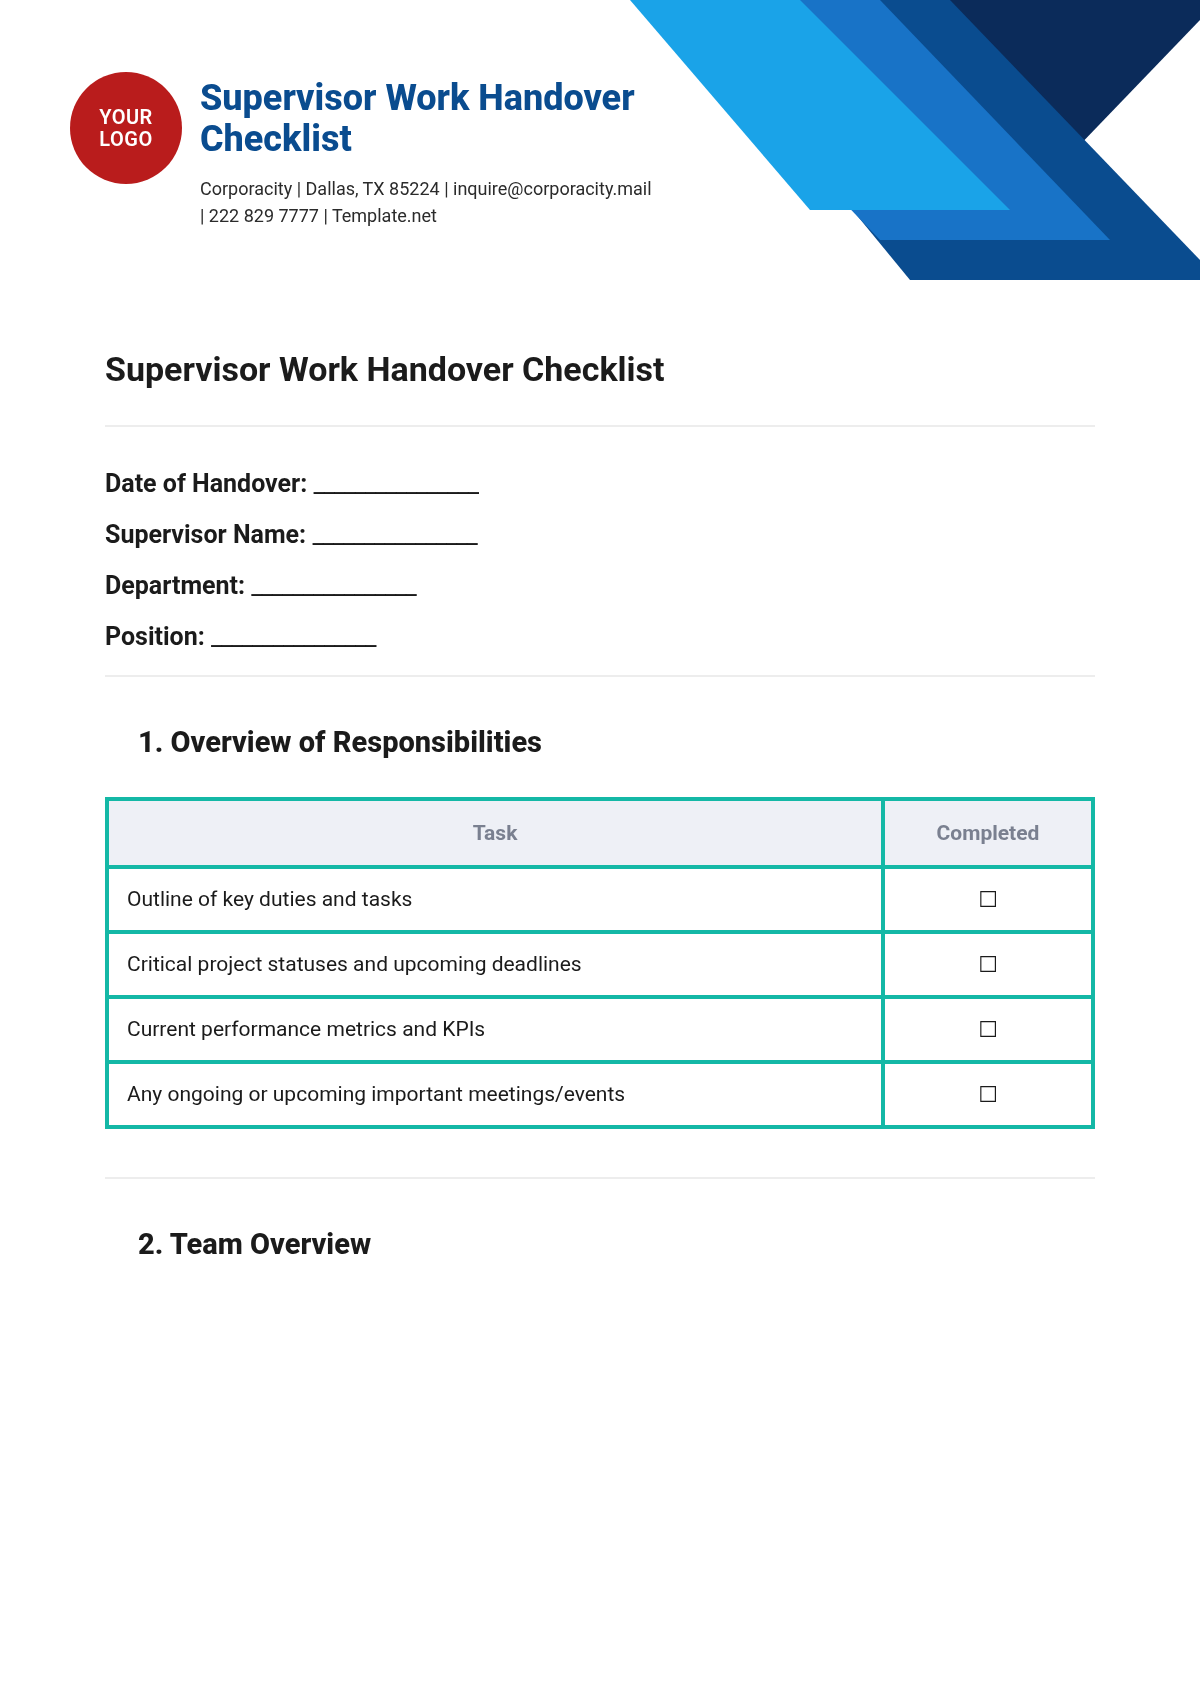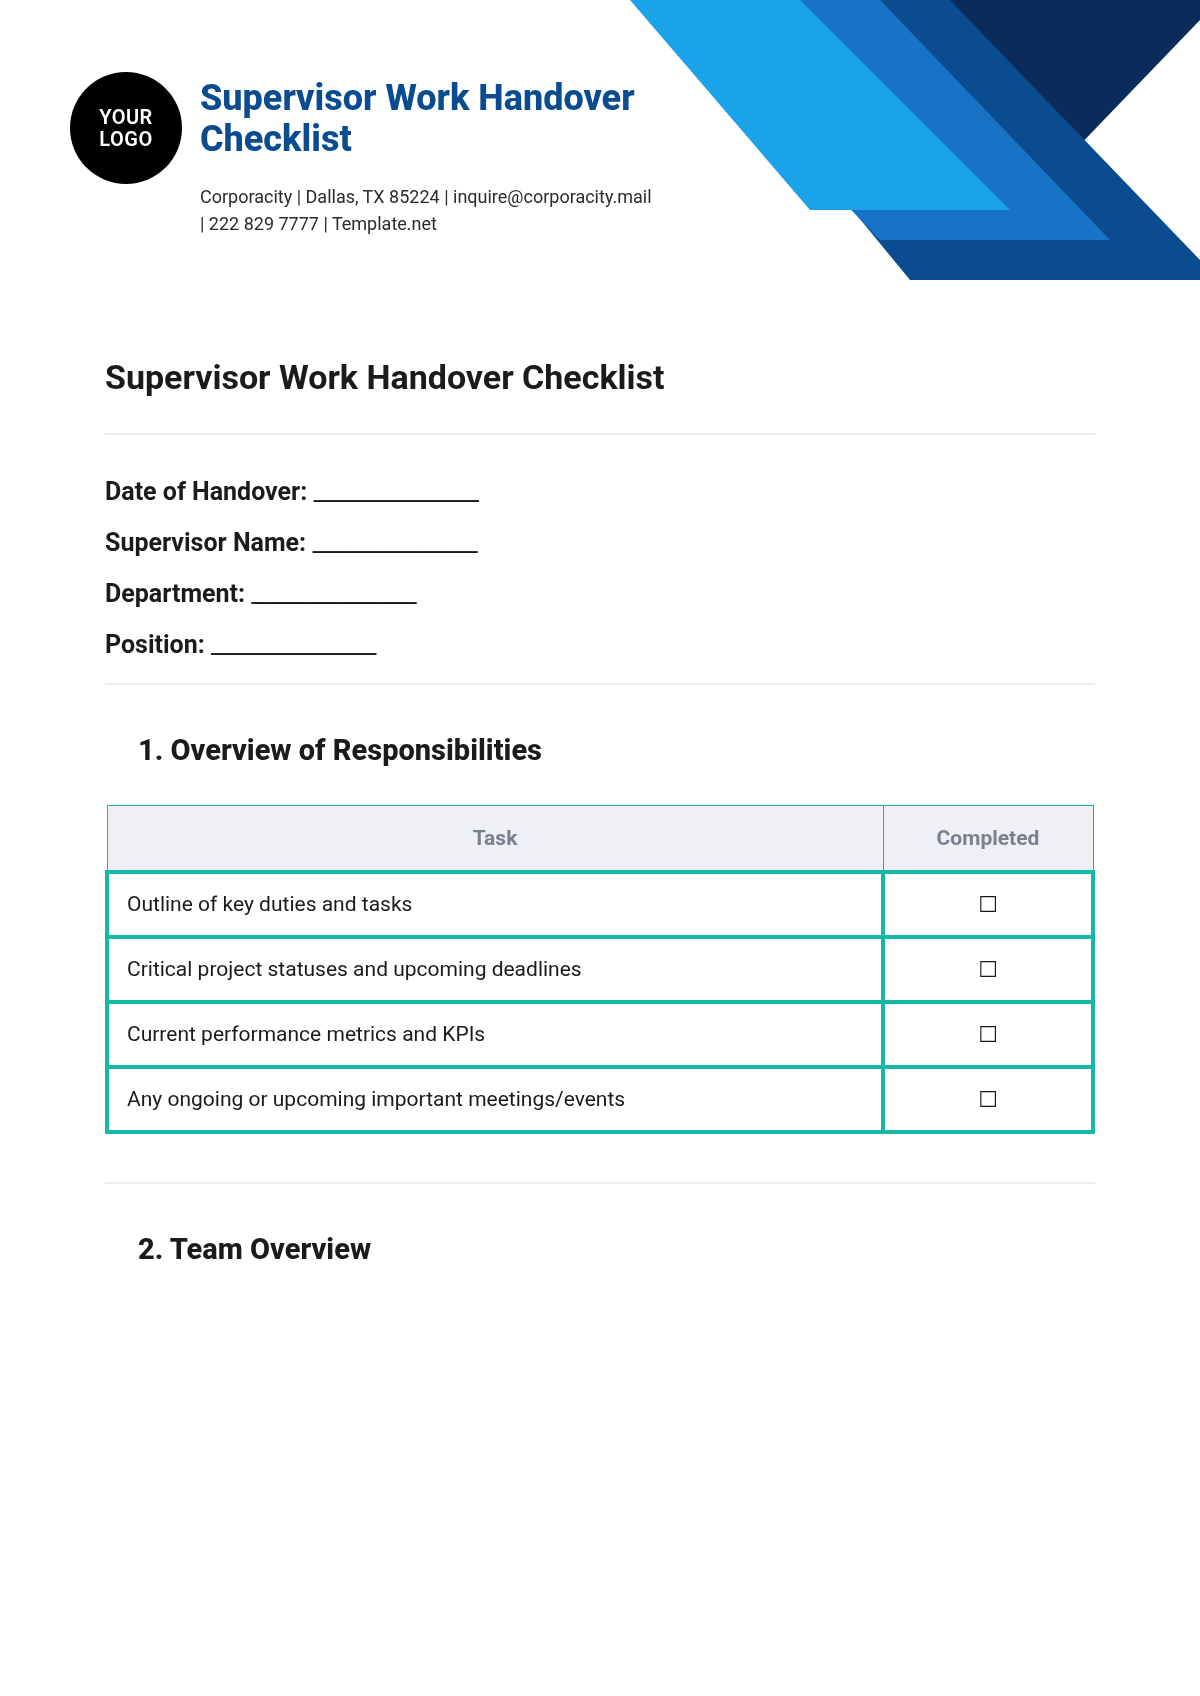--- a/index.html
+++ b/index.html
@@ -23,21 +23,21 @@
       position: relative;
       padding: 72px 0 0 70px;
       display: flex;
       align-items: flex-start;
       gap: 18px;
     }
     .logo-circle {
       width: 112px;
       height: 112px;
       border-radius: 50%;
-      background: #000000;
+      background: #b91c1c;
       display: flex;
       flex-direction: column;
       align-items: center;
       justify-content: center;
       color: #fff;
       font-weight: 600;
       font-size: 20px;
       line-height: 1.1;
       letter-spacing: 0.5px;
       flex-shrink: 0;
@@ -46,21 +46,21 @@
       padding-top: 6px;
     }
     .header-title {
       color: #0a4c8f;
       font-size: 36px;
       font-weight: 800;
       line-height: 1.15;
       max-width: 460px;
     }
     .header-meta {
-      margin-top: 22px;
+      margin-top: 14px;
       color: #2b2b2b;
       font-size: 18px;
       line-height: 1.5;
       max-width: 460px;
     }
     .content {
       padding: 120px 105px 0 105px;
     }
     .main-title {
       font-size: 34px;
@@ -93,21 +93,21 @@
       width: 100%;
       border-collapse: collapse;
       font-size: 21px;
     }
     table.checklist th {
       background: #eef0f6;
       color: #7a8090;
       font-weight: 700;
       text-align: center;
       padding: 20px 18px;
-      border: 1px solid #14b8a6;
+      border: 4px solid #14b8a6;
     }
     table.checklist td {
       border: 4px solid #14b8a6;
       padding: 18px 18px;
       color: #1b1b1b;
     }
     table.checklist td.check { text-align: center; width: 210px; font-size: 22px; }
     .after-table-divider {
       border: none;
       border-top: 2px solid #ededed;

